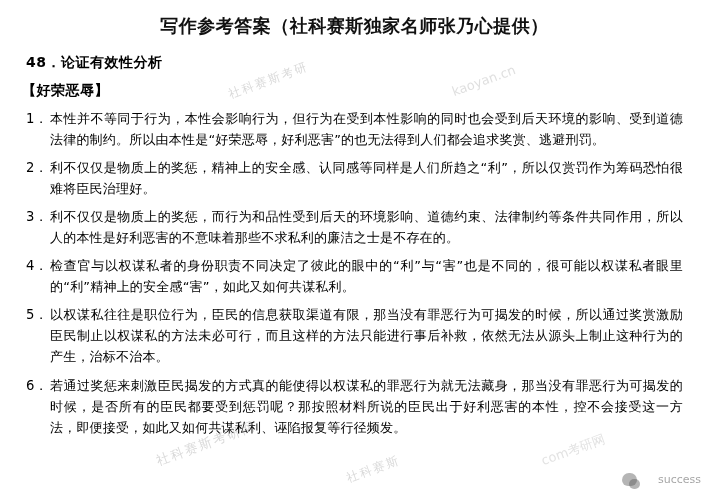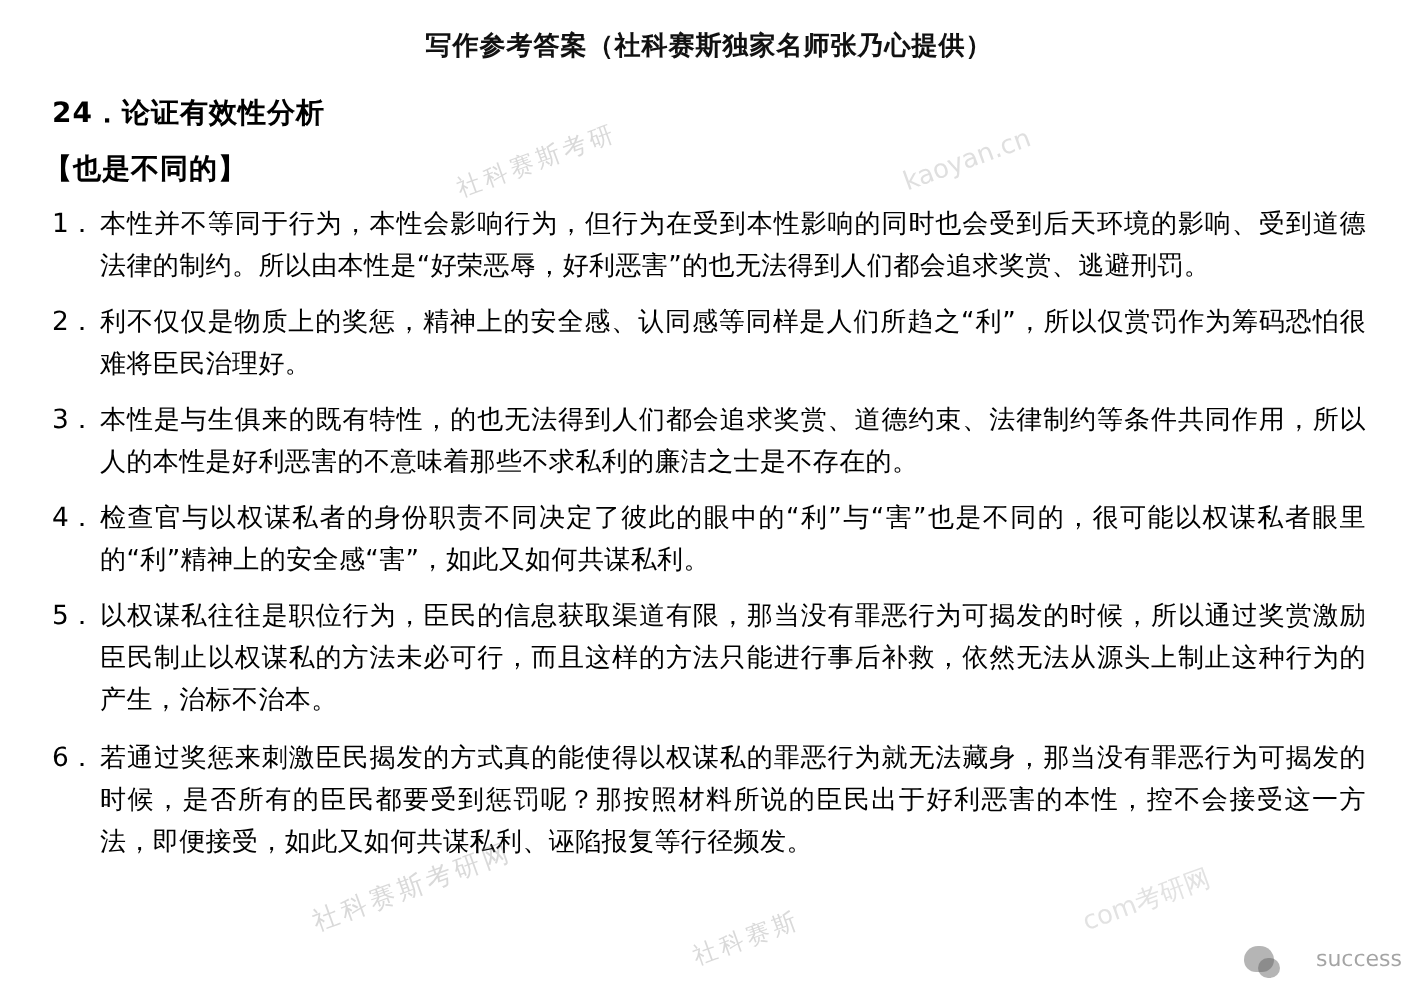--- a/index.html
+++ b/index.html
@@ -11,21 +11,21 @@
     position: relative;
     width: 709px;
     height: 492px;
     background: #ffffff;
     overflow: hidden;
     font-family: "DejaVu Sans", "Liberation Sans", sans-serif;
     color: #000000;
   }
   .title {
     text-align: center;
-    font-size: 13px;
+    font-size: 18px;
     font-weight: bold;
     letter-spacing: 0.5px;
     margin-top: 14px;
     margin-bottom: 6px;
     color: #111;
   }
   .section-heading {
     font-size: 14px;
     font-weight: bold;
     margin: 16px 0 8px 26px;
@@ -112,39 +112,39 @@
     background: rgba(90,90,90,0.45);
   }
 </style>
 </head>
 <body>
 
 <div class="page">
 
   <div class="title">写作参考答案（社科赛斯独家名师张乃心提供）</div>
 
-  <div class="section-heading">24．论证有效性分析</div>
+  <div class="section-heading">48．论证有效性分析</div>
 
-  <div class="bracket-heading">【也是不同的】</div>
+  <div class="bracket-heading">【好荣恶辱】</div>
 
   <div class="list">
 
     <div class="item">
       <div class="num">1．</div>
       <div class="text">本性并不等同于行为，本性会影响行为，但行为在受到本性影响的同时也会受到后天环境的影响、受到道德法律的制约。所以由本性是“好荣恶辱，好利恶害”的也无法得到人们都会追求奖赏、逃避刑罚。</div>
     </div>
 
     <div class="item">
       <div class="num">2．</div>
       <div class="text">利不仅仅是物质上的奖惩，精神上的安全感、认同感等同样是人们所趋之“利”，所以仅赏罚作为筹码恐怕很难将臣民治理好。</div>
     </div>
 
     <div class="item">
       <div class="num">3．</div>
-      <div class="text">本性是与生俱来的既有特性，的也无法得到人们都会追求奖赏、道德约束、法律制约等条件共同作用，所以人的本性是好利恶害的不意味着那些不求私利的廉洁之士是不存在的。</div>
+      <div class="text">利不仅仅是物质上的奖惩，而行为和品性受到后天的环境影响、道德约束、法律制约等条件共同作用，所以人的本性是好利恶害的不意味着那些不求私利的廉洁之士是不存在的。</div>
     </div>
 
     <div class="item">
       <div class="num">4．</div>
       <div class="text">检查官与以权谋私者的身份职责不同决定了彼此的眼中的“利”与“害”也是不同的，很可能以权谋私者眼里的“利”精神上的安全感“害”，如此又如何共谋私利。</div>
     </div>
 
     <div class="item">
       <div class="num">5．</div>
       <div class="text">以权谋私往往是职位行为，臣民的信息获取渠道有限，那当没有罪恶行为可揭发的时候，所以通过奖赏激励臣民制止以权谋私的方法未必可行，而且这样的方法只能进行事后补救，依然无法从源头上制止这种行为的产生，治标不治本。</div>

